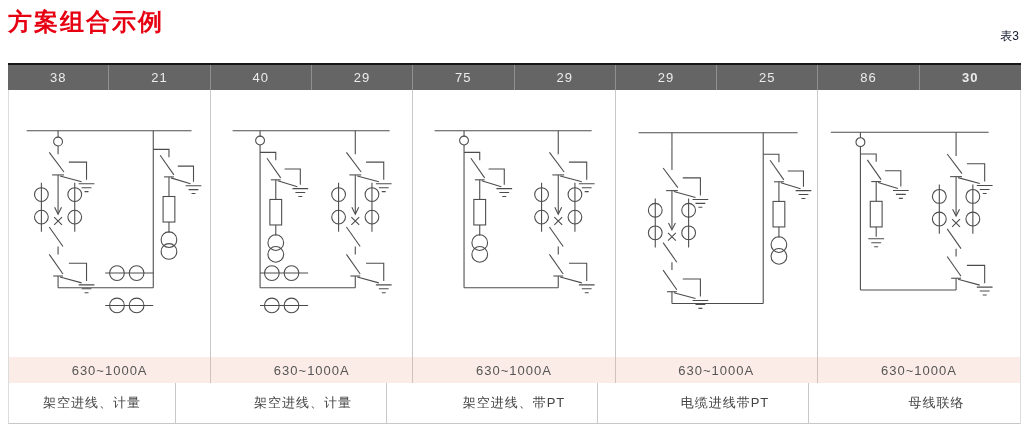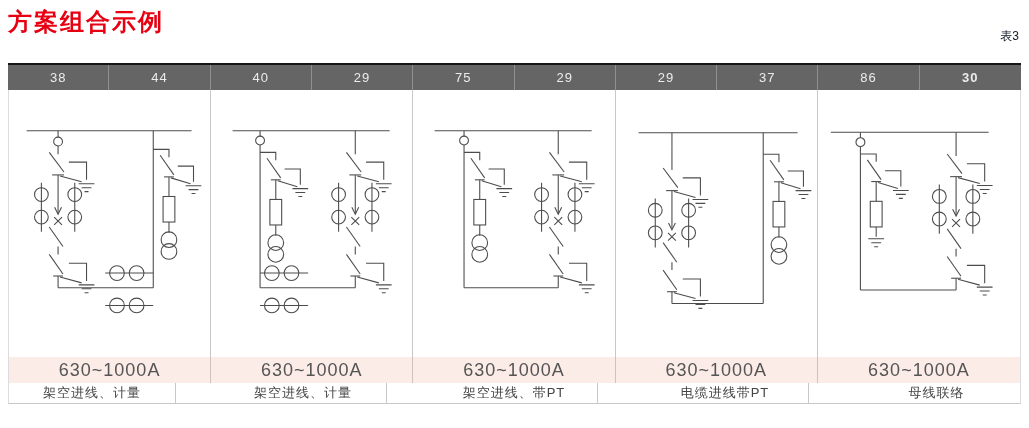--- a/index.html
+++ b/index.html
@@ -16,23 +16,23 @@
                color:#ececec;font-size:13px;letter-spacing:1px;
                border-right:1px solid #8f8f8f;box-sizing:border-box;}
   .header-cell:last-child{border-right:none;font-weight:bold;}
   .body-grid{display:grid;grid-template-columns:repeat(5,1fr);
              border-left:1px solid #dcdcdc;border-right:1px solid #dcdcdc;box-sizing:border-box;}
   .diagram-row{height:267px;}
   .diagram-cell{border-right:1px solid #c8c8c8;box-sizing:border-box;background:#fff;}
   .diagram-cell:last-child,.rating-cell:last-child,.desc-cell:last-child{border-right:none;}
   .diagram-cell svg{display:block;width:100%;height:100%;}
   .rating-row{height:26px;background:#fbece7;}
-  .rating-cell{display:flex;align-items:center;justify-content:center;font-size:18px;
+  .rating-cell{display:flex;align-items:center;justify-content:center;font-size:13px;
                color:#555;border-right:1px solid #cfc2bd;box-sizing:border-box;letter-spacing:1px;}
-  .desc-row{height:21px;border-bottom:1px solid #c8c8c8;box-sizing:border-box;gap:44px;}
+  .desc-row{height:41px;border-bottom:1px solid #c8c8c8;box-sizing:border-box;gap:44px;}
   .desc-cell{display:flex;align-items:center;justify-content:center;font-size:13px;
              color:#444;border-right:1px solid #c8c8c8;box-sizing:border-box;letter-spacing:1px;}
 </style>
 </head>
 <body>
 
 <div class="page">
 
   <div class="page-title">方案组合示例</div>
   <div class="table-note">表3</div>
@@ -103,27 +103,27 @@
         <path d="M16 74 V84"></path>
         <use href="#gnd" x="16" y="86"></use>
       </g>
     </defs>
   </svg>
 
   <div class="scheme-table">
 
     <div class="header-row">
       <span class="header-cell">38</span>
-      <span class="header-cell">44</span>
+      <span class="header-cell">21</span>
       <span class="header-cell">40</span>
       <span class="header-cell">29</span>
       <span class="header-cell">75</span>
       <span class="header-cell">29</span>
       <span class="header-cell">29</span>
-      <span class="header-cell">37</span>
+      <span class="header-cell">25</span>
       <span class="header-cell">86</span>
       <span class="header-cell">30</span>
     </div>
 
     <div class="body-grid diagram-row">
 
       <div class="diagram-cell">
         <svg viewBox="0 0 205 265" preserveAspectRatio="xMidYMid meet" stroke="#4c4c4c" stroke-width="1.1" fill="none">
           <path d="M18 38 H186"></path>
           <path d="M147 38 V198"></path>

